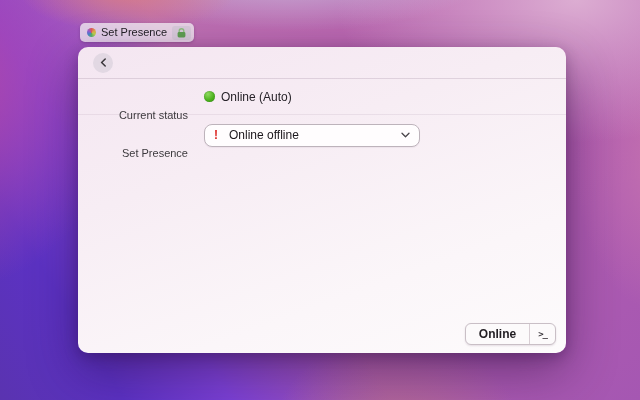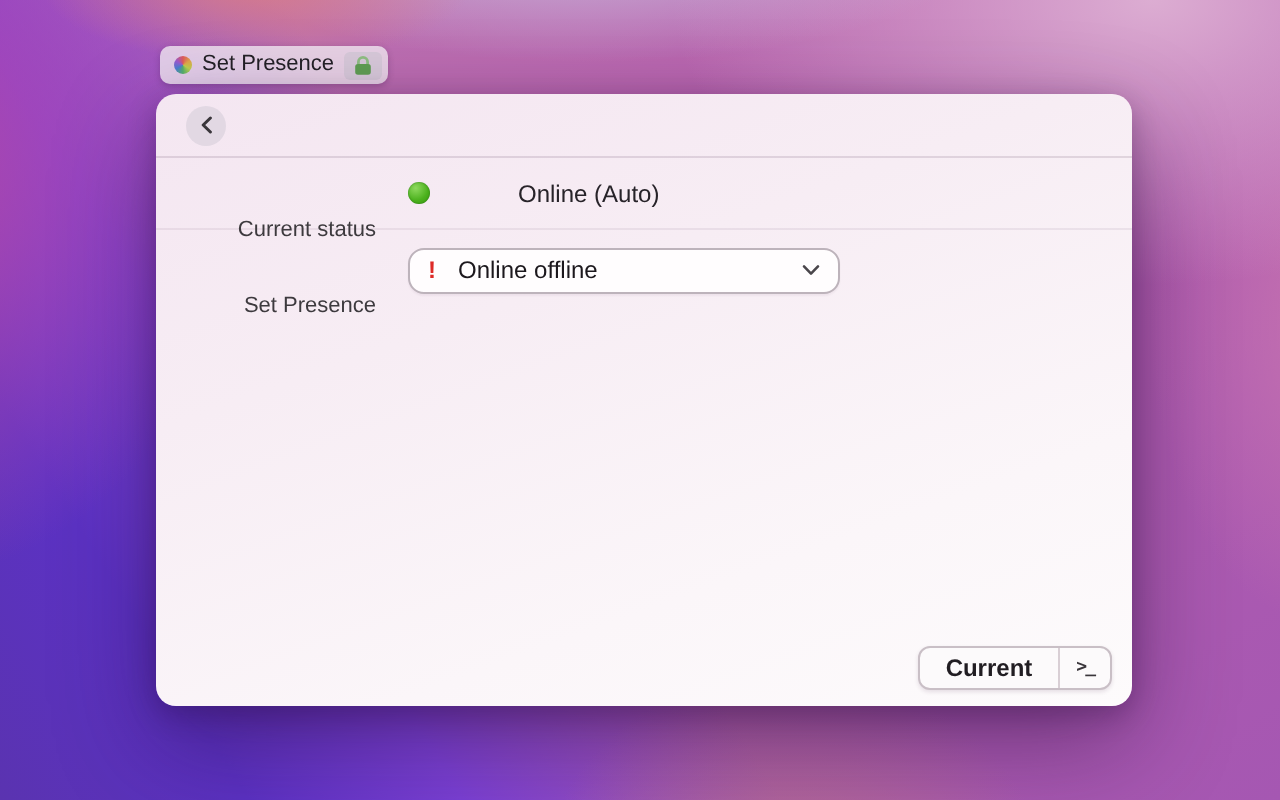--- a/index.html
+++ b/index.html
@@ -66,21 +66,21 @@
   .field-label{
     flex:0 0 110px;text-align:right;
     font-size:11px;color:#3d3a3e;padding-right:16px;margin-top:36px;
   }
   .field-value{display:flex;align-items:center;gap:6px;}
   .status-dot{
     width:11px;height:11px;border-radius:50%;
     background:radial-gradient(circle at 35% 28%, #8ed95e 0%, #4bb11d 58%, #3a9a12 100%);
     box-shadow:inset 0 0 1px rgba(0,60,0,.5);
   }
-  .status-text{font-size:12px;color:#272329;margin-left:38px;}
+  .status-text{font-size:12px;color:#272329;}
 
   .dropdown{
     width:196px;height:21px;
     background:#fffdfe;border:1px solid #bdb3bb;border-radius:8px;
     display:flex;align-items:center;gap:11px;padding:0 9px;
     font-size:12px;color:#1c181d;cursor:pointer;
     box-shadow:0 1px 1px rgba(60,20,60,.05);
   }
   .warning-glyph{color:#dd2a27;font-weight:bold;font-size:12px;}
   .dropdown .chevron-down{margin-left:auto;display:flex;}
@@ -145,19 +145,19 @@
       <span class="dropdown-value">Online offline</span>
       <span class="chevron-down">
         <svg width="9" height="6" viewBox="0 0 9 6">
           <path d="M1 1.2 L4.5 4.8 L8 1.2" fill="none" stroke="#4a464b" stroke-width="1.3" stroke-linecap="round" stroke-linejoin="round"></path>
         </svg>
       </span>
     </div>
   </div>
 
   <div class="footer-group">
-    <button class="submit-button">Current</button>
+    <button class="submit-button">Online</button>
     <button class="terminal-button">
         <span>&gt;_</span>
       </button>
   </div>
 
 </div>
 
 </body></html>

